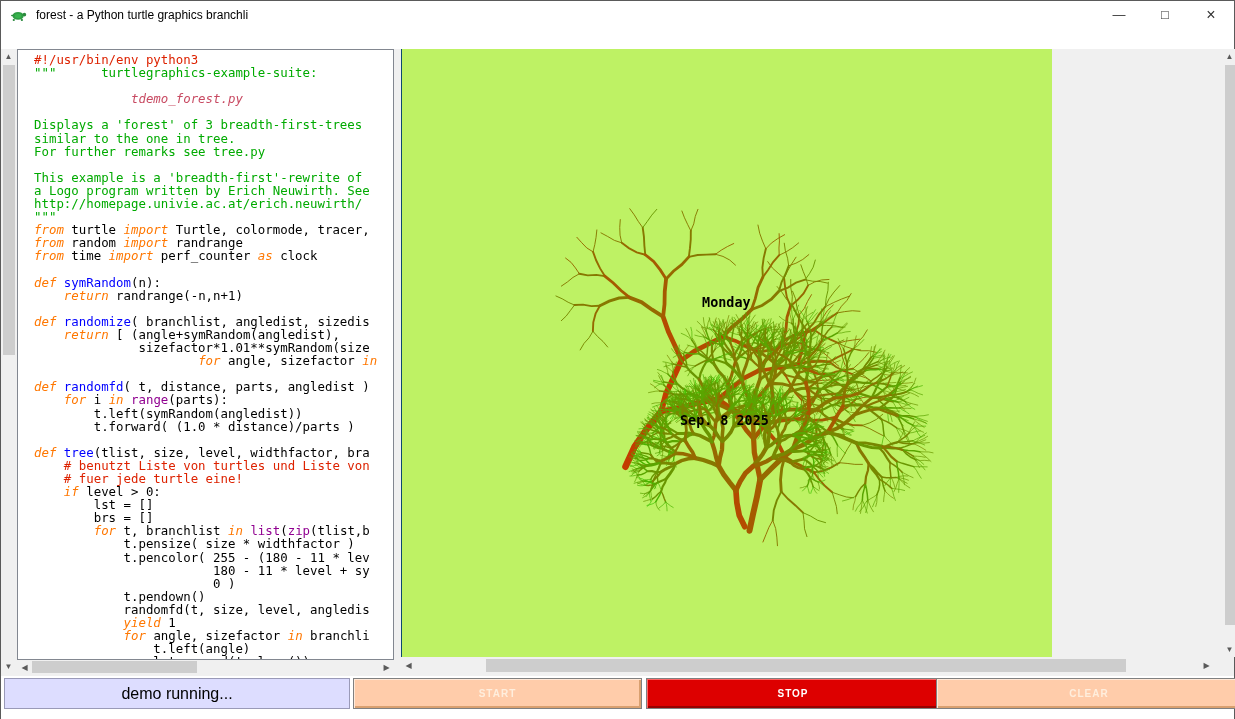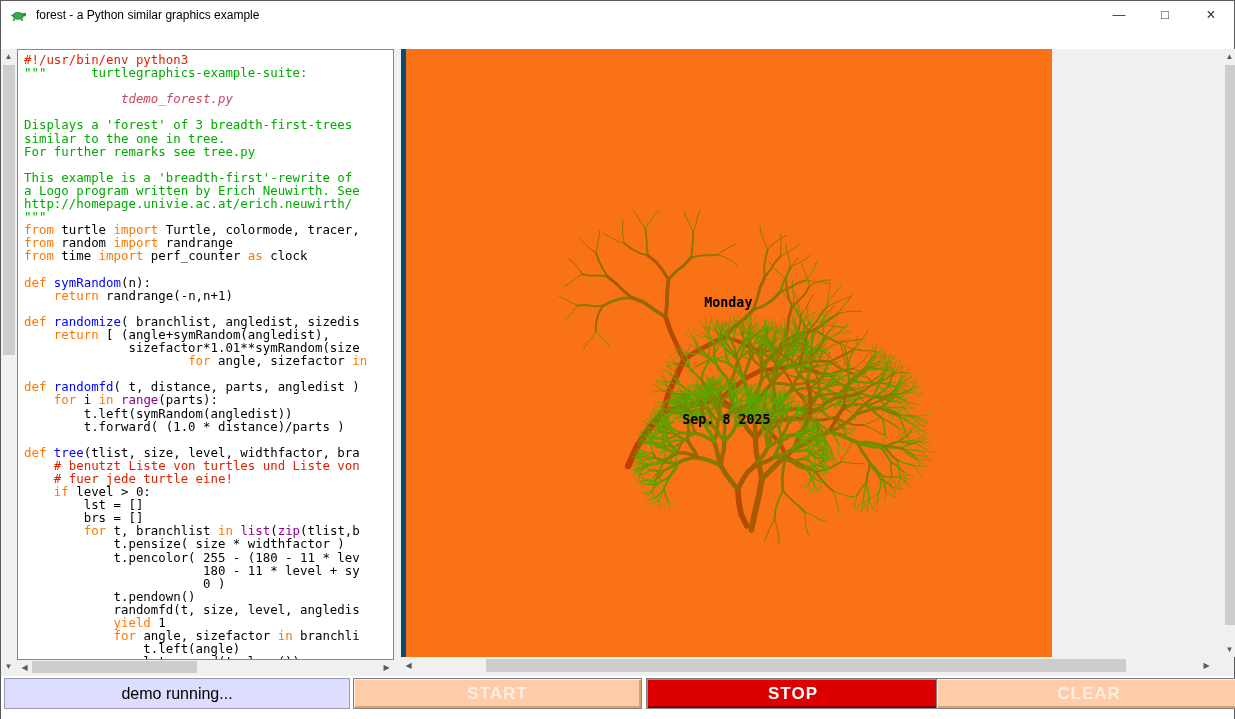--- a/index.html
+++ b/index.html
@@ -23,58 +23,58 @@
   .main{position:absolute;left:0;top:48px;width:100%;height:627px;background:#f0f0f0;}
 
   
   .sb{position:absolute;background:#f0f0f0;}
   .sb .arr{position:absolute;width:15px;height:15px;color:#5a5a5a;font-size:8px;line-height:15px;display:flex;align-items:center;justify-content:center;}
   .sb .thumb{position:absolute;background:#cdcdcd;}
 
   
   .code-pane{position:absolute;left:16px;top:0;width:377px;height:611px;background:#fff;border:1px solid #828790;overflow:hidden;}
   #code-text{position:absolute;left:6px;top:3px;font-family:"DejaVu Sans Mono","Liberation Mono",monospace;font-size:12.4px;line-height:13.1px;white-space:pre;color:#000;}
-  .cl{height:13.1px;}
-  .sx-kw{color:var(--sx-kw,#ff7700);}
+  .cl{height:13.1px;margin-left:10px;}
+  .sx-kw{color:var(--sx-kw,#ff7700);font-style:italic;}
   .sx-bi{color:var(--sx-bi,#900090);}
   .sx-cm{color:var(--sx-cm,#dd2200);}
   .sx-st{color:var(--sx-st,#00aa00);}
   .sx-df{color:var(--sx-df,#0000ff);}
   .sx-fn{color:var(--sx-fn,#c84a62);font-style:italic;}
 
   
-  .canvas-wrap{position:absolute;left:400px;top:0;width:651px;height:608px;background:#f97316;border-left:5px solid #0c4a6e;overflow:hidden;}
+  .canvas-wrap{position:absolute;left:400px;top:0;width:651px;height:608px;background:#bef264;border-left:1px solid #0c4a6e;overflow:hidden;}
   #canvas-svg{width:100%;height:100%;display:block;}
   .canvas-label{font-family:"DejaVu Sans Mono","Liberation Mono",monospace;font-weight:bold;font-size:17px;fill:#000;}
 
   
   .bottombar{position:absolute;left:0;top:675px;width:100%;height:44px;background:#fff;}
   .status-label{position:absolute;left:3px;top:2px;width:346px;height:31px;background:var(--status-bg,#ddf);border:1px solid #9a9ab8;display:flex;align-items:center;justify-content:center;font-size:16px;color:#000;}
-  .demo-btn{position:absolute;top:2px;height:31px;border:1px solid #808080;font-family:"Liberation Sans",sans-serif;font-weight:bold;font-size:17px;letter-spacing:1px;cursor:default;}
+  .demo-btn{position:absolute;top:2px;height:31px;border:1px solid #808080;font-family:"Liberation Sans",sans-serif;font-weight:bold;font-size:10px;letter-spacing:1px;cursor:default;}
   .demo-btn.disabled{background:var(--btn-dis-bg,#fca);color:var(--btn-dis-fg,#fed);box-shadow:inset 1px 1px 0 #ffe9d9,inset -2px -2px 0 #d9a070;}
   .demo-btn.active{background:var(--btn-act-bg,#d00);color:var(--btn-act-fg,#fff);box-shadow:inset 1px 1px 0 #f66,inset -2px -2px 0 #900;}
   #btn-start{left:352px;width:289px;}
   #btn-stop{left:645px;width:294px;}
   #btn-clear{left:935px;width:306px;}
 </style>
 </head>
 <body>
 
 <div class="window">
 
   <div class="titlebar">
     <svg class="title-icon" viewBox="0 0 20 20">
       <ellipse cx="9" cy="11" rx="6.2" ry="4.4" fill="#2f9e44"></ellipse>
       <ellipse cx="9" cy="11" rx="3.6" ry="2.4" fill="#37b24d"></ellipse>
       <circle cx="16" cy="9.6" r="2" fill="#2b8a3e"></circle>
       <rect x="3" y="14.4" width="2.4" height="2.2" rx="1" fill="#2b8a3e"></rect>
       <rect x="12" y="14.4" width="2.4" height="2.2" rx="1" fill="#2b8a3e"></rect>
       <rect x="1.2" y="9.8" width="2.6" height="1.6" rx="0.8" fill="#2b8a3e"></rect>
     </svg>
-    <span class="title-text">forest - a Python similar graphics example</span>
+    <span class="title-text">forest - a Python turtle graphics branchli</span>
     <div class="win-controls">
       <div class="win-btn">—</div>
       <div class="win-btn">□</div>
       <div class="win-btn close">×</div>
     </div>
   </div>
 
   <div class="menubar">
     <span class="menu-item">Examples</span>
     <span class="menu-item">Displays</span>

